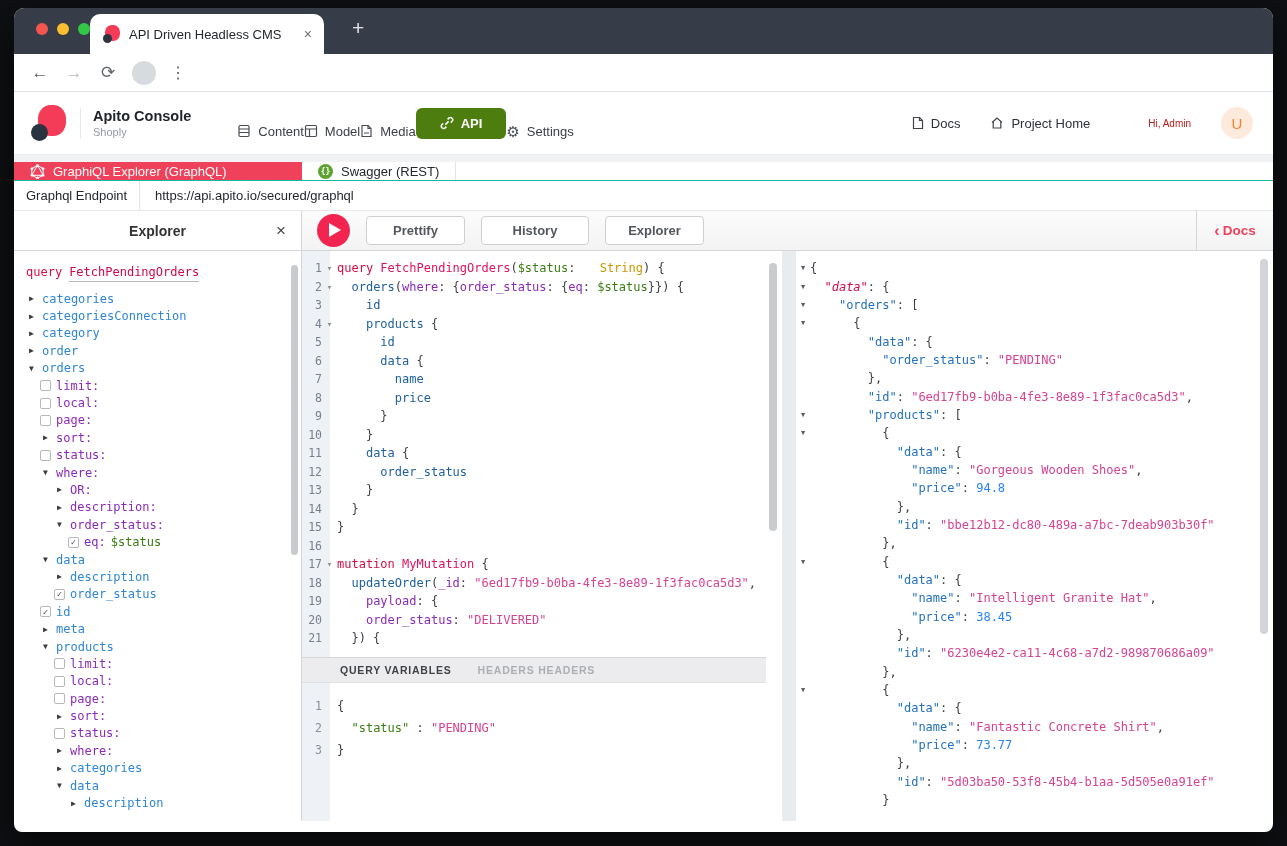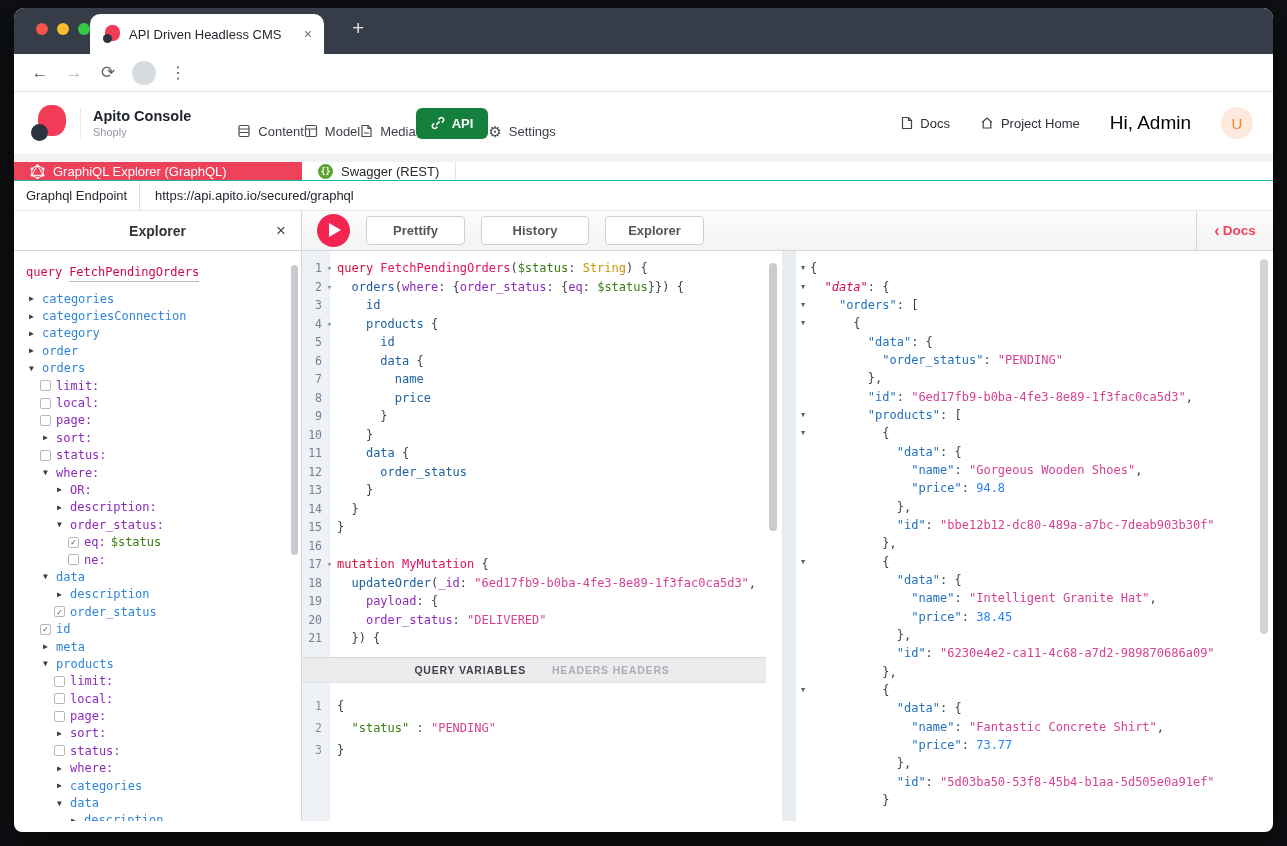--- a/index.html
+++ b/index.html
@@ -47,25 +47,25 @@
   
   .appheader { height:63px; background:#fff; border-bottom:1px solid #ededf0;
     display:flex; align-items:center; padding:0 20px 0 16px; }
   .brandtxt { margin-left:12px; }
   .brandname { font-size:14.5px; font-weight:bold; color:#20242b; }
   .brandsub { font-size:11px; color:#949aa3; margin-top:2px; }
   .hdivider { width:1px; height:30px; background:#e8e8ea; margin-left:14px; }
   .mainnav { display:flex; align-items:flex-end; margin-left:46px; }
   .navitem { display:flex; align-items:center; gap:7px; font-size:13px; color:#3b3f46; }
   .navitem svg { display:block; }
-  .navitem.pill { background:#15803d; color:#fff; border-radius:6px; padding:8px 15px; font-weight:600; }
+  .navitem.pill { background:#4d7c0f; color:#fff; border-radius:6px; padding:8px 24px; font-weight:600; }
   .gearglyph { font-size:15px; color:#4a4e55; line-height:1; }
   .hright { margin-left:auto; display:flex; align-items:center; gap:30px; }
   .hlink { display:flex; align-items:center; gap:7px; font-size:13px; color:#2d3138; }
-  .greeting { font-size:19px; color:#000000; }
+  .greeting { font-size:10px; color:#b91c1c;margin-left:28px; }
   .uavatar { width:32px; height:32px; border-radius:50%; background:#fdeadd; color:#f6812c;
     display:flex; align-items:center; justify-content:center; font-size:15px; }
 
   
   .band { height:7px; background:#f1f2f4; }
   .apitabs { height:19px; background:#fff; border-bottom:1px solid #14b8a6; display:flex; }
   .atab { display:flex; align-items:center; gap:8px; padding:0 16px; font-size:13px;
     color:#24292e; border-right:1px solid #e3e4e7; background:#fff; }
   .atab.active { background:#f0415a; color:#fff; border-right:none; width:288px; }
   .swagdisk { width:15px; height:15px; border-radius:50%; background:#5ca432; color:#fff;
@@ -118,21 +118,21 @@
   .codearea { height:406px; overflow:hidden; padding-top:8px;
     background:linear-gradient(to right,#eef1f5 0,#eef1f5 28px,#fff 28px);
     font-family:"DejaVu Sans Mono", monospace; font-size:12px; }
   .cl { display:flex; height:18.5px; align-items:center; }
   .cl .ln { width:20px; text-align:right; color:#76808e; font-size:11.5px; flex:none; }
   .cl .fold { width:15px; text-align:center; color:#8b8f94; font-size:9px; flex:none; }
   .cl pre, .vl pre, .rl pre { font:inherit; white-space:pre; }
 
   .varshead { height:26px; background:#ececee; border-top:1px solid #d6d7d9;
     border-bottom:1px solid #dfe0e2; display:flex; align-items:center; gap:26px;
-    padding-left:16px; font-size:10.5px; font-weight:bold; letter-spacing:0.8px;justify-content:center; }
+    padding-left:38px; font-size:10.5px; font-weight:bold; letter-spacing:0.8px; }
   .varshead .on { color:#3f4246; } .varshead .off { color:#abaeb3; }
   .varsarea { flex:1; padding-top:12px; overflow:hidden;
     background:linear-gradient(to right,#eef1f5 0,#eef1f5 28px,#fff 28px);
     font-family:"DejaVu Sans Mono", monospace; font-size:12px; }
   .vl { display:flex; height:22px; align-items:center; }
   .vl .ln { width:20px; text-align:right; color:#8a9097; font-size:11.5px; flex:none; }
   .vl pre { margin-left:15px; }
 
   .scrollstrip { width:14px; background:#fff; position:relative; flex:none; }
   .scrollstrip .thumb { position:absolute; left:3px; top:12px; width:8px; height:268px;
@@ -142,21 +142,21 @@
     background:linear-gradient(to right,#fff 2px,#e9ecef 2px,#e9ecef 16px,#fff 16px);
     font-family:"DejaVu Sans Mono", monospace; font-size:12px; }
   .rl { display:flex; height:18.35px; align-items:center; }
   .rl .rf { width:14px; margin-left:16px; text-align:center; color:#5a5e63; font-size:7px; flex:none; }
   .rsb { position:absolute; right:5px; top:8px; width:8px; height:375px;
     background:#d2d4d7; border-radius:4px; }
 
   
   .tk-kw { color:#d20f45; } .tk-def { color:#e0115f; }
   .tk-field { color:#1f61a0; } .tk-arg { color:#8b2bb9;margin-top:32px; }
-  .tk-var { color:#397d13; } .tk-type { color:#ca9800; }
+  .tk-var { color:#397d13; } .tk-type { color:#ca9800;margin-left:17px; }
   .tk-str { color:#d64292; } .tk-pun { color:#3b3f44; } .tk-pl { color:#3b3f44; }
   .tk-key { color:#2471bd; } .tk-dkey { color:#d2054e; font-style:italic; }
   .tk-num { color:#2882f9; }
   .tk-vkey { color:#397d13; } .tk-vstr { color:#d64292; }
 </style>
 </head>
 <body>
 
 <div class="window">
 
@@ -358,24 +358,20 @@
           </div>
           <div class="trow" style="padding-left: 30px;">
             <span class="arr">▼</span>
             <span class="ta">order_status:</span>
           </div>
           <div class="trow" style="padding-left: 44px;">
             <span class="cb">✓</span>
             <span class="ta">eq:</span>
             <span class="tv">$status</span>
           </div>
-          <div class="trow" style="padding-left: 44px;">
-            <span class="cb"></span>
-            <span class="ta">ne:</span>
-          </div>
           <div class="trow" style="padding-left: 16px;">
             <span class="arr">▼</span>
             <span class="tf">data</span>
           </div>
           <div class="trow" style="padding-left: 30px;">
             <span class="arr">▶</span>
             <span class="tf">description</span>
           </div>
           <div class="trow" style="padding-left: 30px;">
             <span class="cb">✓</span>

